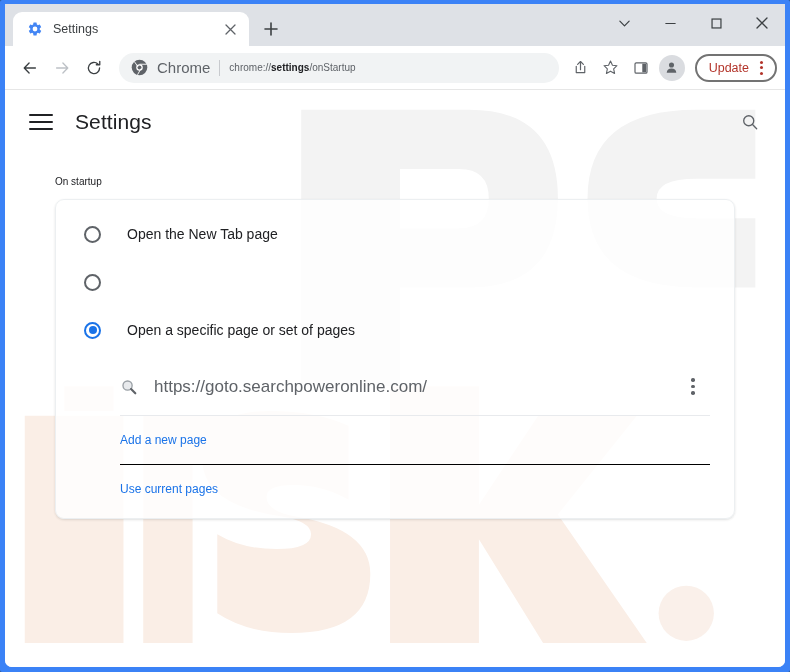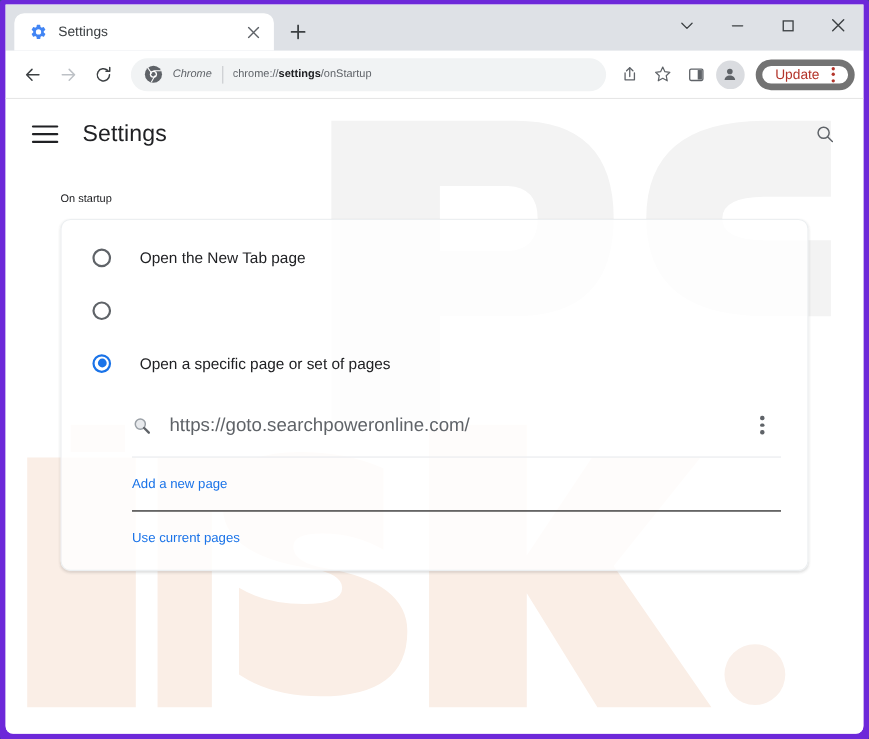--- a/index.html
+++ b/index.html
@@ -4,21 +4,21 @@
 <style>
   * { box-sizing: border-box; margin: 0; padding: 0; }
   html, body {
     width: 790px; height: 672px;
     font-family: "Liberation Sans", sans-serif;
     background: #2c5282;
     overflow: hidden;
   }
   #window-frame {
     position: absolute; inset: 0;
-    background: #6d28d9;
+    background: #3b82f6;
     padding: 4px 5px 5px 5px;
     border-radius: 2px;
   }
   #browser {
     position: relative;
     width: 100%; height: 100%;
     background: #ffffff;
     border-radius: 0 0 7px 7px;
     overflow: hidden;
     display: flex; flex-direction: column;
@@ -95,21 +95,21 @@
     height: 30px;
     background: #f1f3f4;
     border-radius: 16px;
     display: flex; align-items: center;
     margin: 0 6px 0 8px;
     padding: 0 12px;
     gap: 9px;
     min-width: 0;
   }
   #omnibox-icon { width: 17px; height: 17px; flex: none; display:block; }
-  #omnibox-label { font-size: 10px; color: #5f6368; white-space: nowrap; font-style: italic; }
+  #omnibox-label { font-size: 15px; color: #5f6368; white-space: nowrap; }
   #omnibox-sep { width: 1px; height: 16px; background: #c8cace; flex: none; }
   #omnibox-url {
     font-size: 10px; color: #5f6368;
     white-space: nowrap; overflow: hidden; text-overflow: ellipsis;
   }
   #omnibox-url b { color: #202124; font-weight: 700; }
   .tb-icon {
     width: 28px; height: 28px;
     display: flex; align-items: center; justify-content: center;
     color: #5f6368; flex: none;
@@ -118,21 +118,21 @@
   #avatar {
     width: 26px; height: 26px; flex: none;
     border-radius: 50%;
     background: #dadce0;
     display: flex; align-items: center; justify-content: center;
     color: #5f6368;
     margin: 0 2px;
   }
   #update-pill {
     height: 28px;
-    border: 6px solid #737373;
+    border: 2px solid #737373;
     border-radius: 15px;
     display: flex; align-items: center;
     padding: 0 4px 0 12px;
     gap: 2px;
     margin-left: 6px;
     flex: none;
   }
   #update-label { font-size: 12.5px; color: #b3342a; white-space: nowrap; }
   #update-menu {
     width: 20px; height: 22px;

